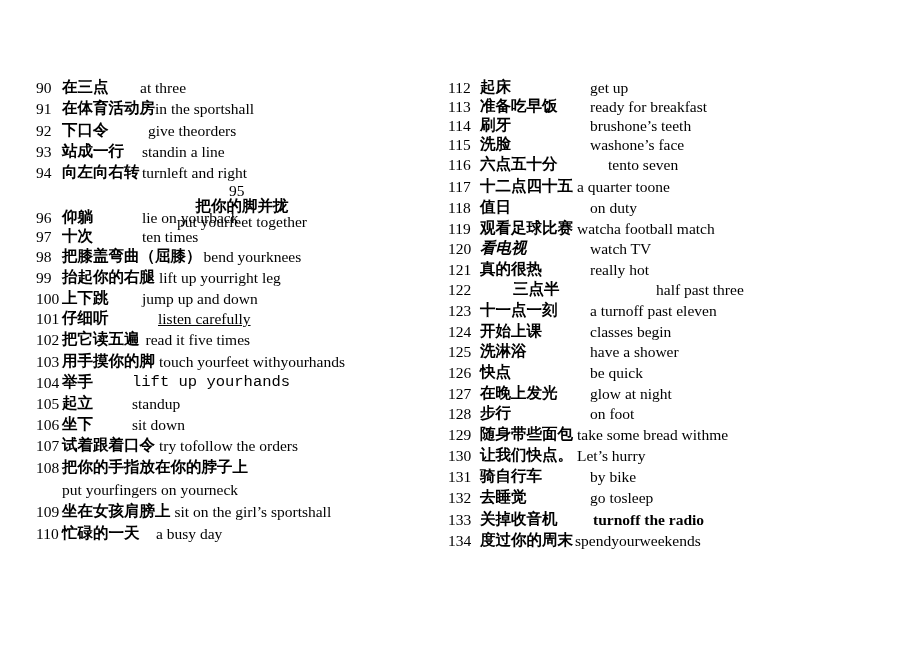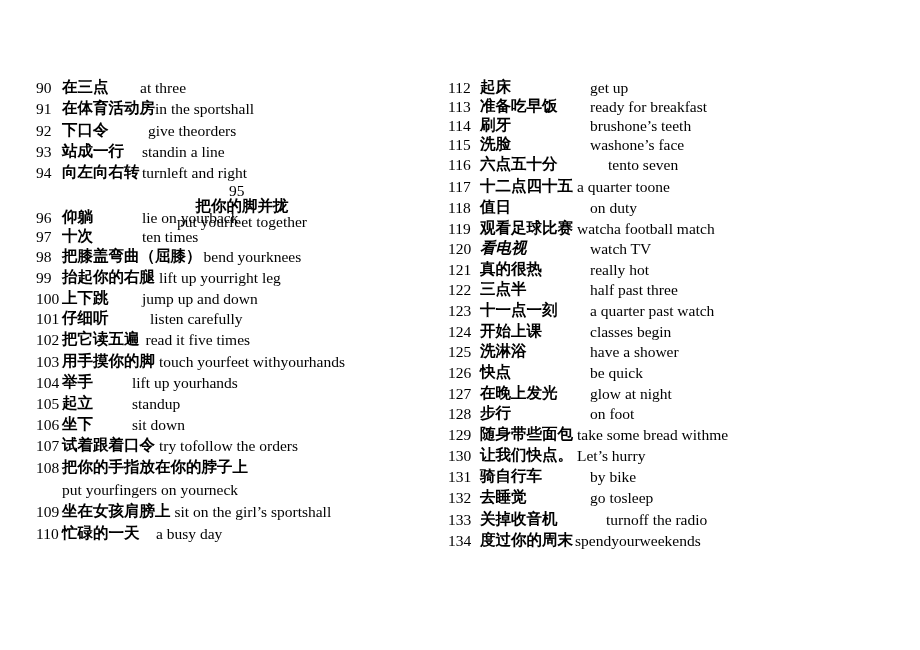--- a/index.html
+++ b/index.html
@@ -132,36 +132,36 @@
           <span class="en" style="margin-left: 4px;">lift up yourright leg</span>
         </div>
         <div class="row" style="height: 21px;">
           <span class="num">100</span>
           <span class="zh" style="min-width: 80px;">上下跳</span>
           <span class="en" style="margin-left: 0px;">jump up and down</span>
         </div>
         <div class="row" style="height: 20px;">
           <span class="num">101</span>
           <span class="zh" style="min-width: 80px;">仔细听</span>
-          <span class="en" style="margin-left: 8px;">listen carefully</span>
+          <span class="en" style="margin-left: 16px; text-decoration: underline;">listen carefully</span>
         </div>
         <div class="row" style="height: 22px;">
           <span class="num">102</span>
           <span class="zh">把它读五遍</span>
           <span class="en" style="margin-left: 6px;">read it five times</span>
         </div>
         <div class="row" style="height: 21px;">
           <span class="num">103</span>
           <span class="zh">用手摸你的脚</span>
           <span class="en" style="margin-left: 4px;">touch yourfeet withyourhands</span>
         </div>
         <div class="row" style="height: 22px;">
           <span class="num">104</span>
           <span class="zh" style="min-width: 70px;">举手</span>
-          <span class="en" style="margin-left: 0px;">lift up yourhands</span>
+          <span class="en" style="margin-left: 0px; font-family: Liberation Mono, monospace;">lift up yourhands</span>
         </div>
         <div class="row" style="height: 20px;">
           <span class="num">105</span>
           <span class="zh" style="min-width: 70px;">起立</span>
           <span class="en" style="margin-left: 0px;">standup</span>
         </div>
         <div class="row" style="height: 21px;">
           <span class="num">106</span>
           <span class="zh" style="min-width: 70px;">坐下</span>
           <span class="en" style="margin-left: 0px;">sit down</span>
@@ -235,29 +235,29 @@
         <div class="row" style="height: 21px;">
           <span class="num">120</span>
           <span class="zh" style="min-width: 110px; font-style: italic;">看电视</span>
           <span class="en" style="margin-left: 0px;">watch TV</span>
         </div>
         <div class="row" style="height: 21px;">
           <span class="num">121</span>
           <span class="zh" style="min-width: 110px;">真的很热</span>
           <span class="en" style="margin-left: 0px;">really hot</span>
         </div>
-        <div class="row" style="height: 20px;">
+        <div class="row" style="height: 20px; gap: 33px;">
           <span class="num">122</span>
           <span class="zh" style="min-width: 110px;">三点半</span>
           <span class="en" style="margin-left: 0px;">half past three</span>
         </div>
         <div class="row" style="height: 21px;">
           <span class="num">123</span>
           <span class="zh" style="min-width: 110px;">十一点一刻</span>
-          <span class="en" style="margin-left: 0px;">a quarter past watch</span>
+          <span class="en" style="margin-left: 0px;">a turnoff past eleven</span>
         </div>
         <div class="row" style="height: 21px;">
           <span class="num">124</span>
           <span class="zh" style="min-width: 110px;">开始上课</span>
           <span class="en" style="margin-left: 0px;">classes begin</span>
         </div>
         <div class="row" style="height: 20px;">
           <span class="num">125</span>
           <span class="zh" style="min-width: 110px;">洗淋浴</span>
           <span class="en" style="margin-left: 0px;">have a shower</span>
@@ -293,21 +293,21 @@
           <span class="en" style="margin-left: 0px;">by bike</span>
         </div>
         <div class="row" style="height: 22px;">
           <span class="num">132</span>
           <span class="zh" style="min-width: 110px;">去睡觉</span>
           <span class="en" style="margin-left: 0px;">go tosleep</span>
         </div>
         <div class="row" style="height: 21px;">
           <span class="num">133</span>
           <span class="zh" style="min-width: 110px;">关掉收音机</span>
-          <span class="en" style="margin-left: 16px;">turnoff the radio</span>
+          <span class="en" style="margin-left: 3px; font-weight: bold;">turnoff the radio</span>
         </div>
         <div class="row" style="height: 21px;">
           <span class="num">134</span>
           <span class="zh">度过你的周末</span>
           <span class="en" style="margin-left: 2px;">spendyourweekends</span>
         </div>
       </div>
   </div>
 </div>
 

